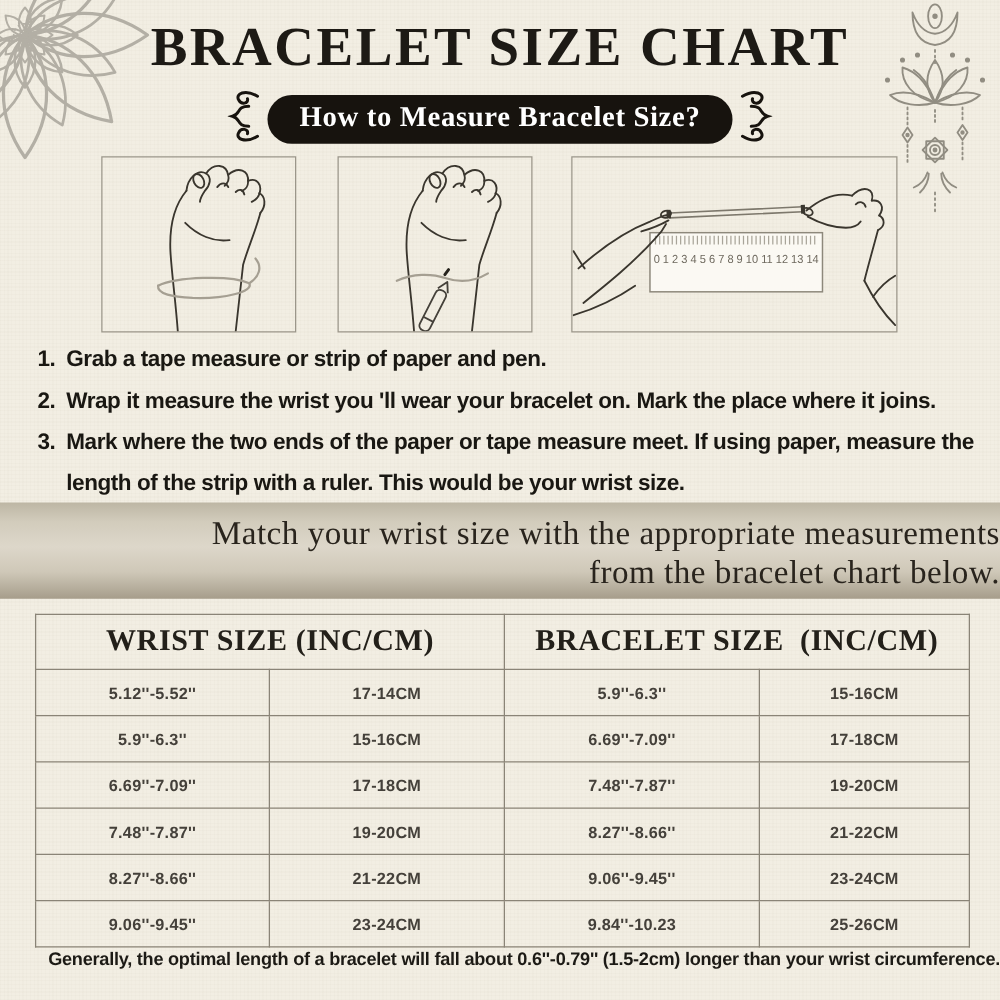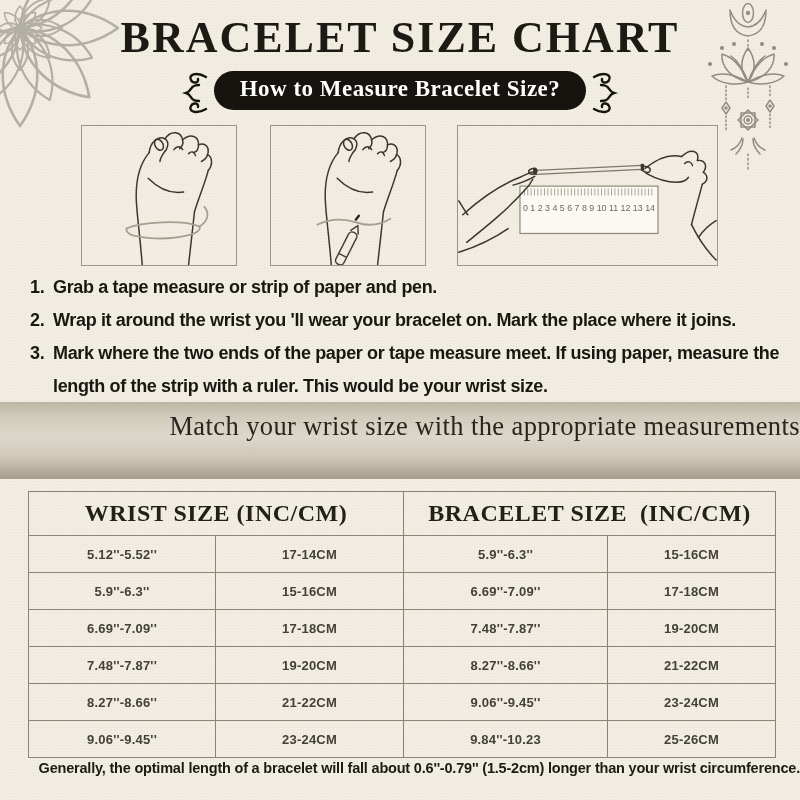--- a/index.html
+++ b/index.html
@@ -19,21 +19,21 @@
   .mandala{position:absolute;left:-8px;top:-12px;}
   .lotus{position:absolute;left:700px;top:2px;}
   
   .title{
     position:absolute;top:12px;left:0;right:0;text-align:center;
     font-family:"Liberation Serif",serif;font-weight:700;font-size:44px;
     letter-spacing:2px;color:#1d1a15;white-space:nowrap;
   }
   .badge-row{
     position:absolute;top:71px;left:0;right:0;
-    display:flex;justify-content:center;align-items:flex-start;gap:5px;
+    display:flex;justify-content:center;align-items:flex-end;gap:5px;
   }
   .badge{
     background:#17130e;color:#fff;
     font-family:"Liberation Serif",serif;font-weight:700;font-size:23px;
     letter-spacing:.5px;padding:5px 26px 8px;border-radius:20px;white-space:nowrap;
   }
   
   .illus{position:absolute;top:125px;height:141px;border:1px solid #9b968a;box-sizing:border-box;}
   .illus svg{display:block;width:100%;height:100%;}
   #illus1{left:81px;width:156px;}
@@ -256,30 +256,31 @@
     </svg>
   </div>
 
   <div class="steps">
     <div class="step">
       <span class="step-num">1.</span>
       <span class="step-text">Grab a tape measure or strip of paper and pen.</span>
     </div>
     <div class="step">
       <span class="step-num">2.</span>
-      <span class="step-text">Wrap it around the wrist you 'll wear your bracelet on. Mark the place where it joins.</span>
+      <span class="step-text">Wrap it measure the wrist you 'll wear your bracelet on. Mark the place where it joins.</span>
     </div>
     <div class="step">
       <span class="step-num">3.</span>
       <span class="step-text">Mark where the two ends of the paper or tape measure meet. If using paper, measure the length of the strip with a ruler. This would be your wrist size.</span>
     </div>
   </div>
 
   <div class="banner">
     <div>Match your wrist size with the appropriate measurements</div>
+    <div>from the bracelet chart below.</div>
   </div>
 
   <table class="size-table">
     <colgroup>
         <col style="width:187px">
         <col style="width:188px">
         <col style="width:204px">
         <col style="width:168px">
       </colgroup>
     <thead>

